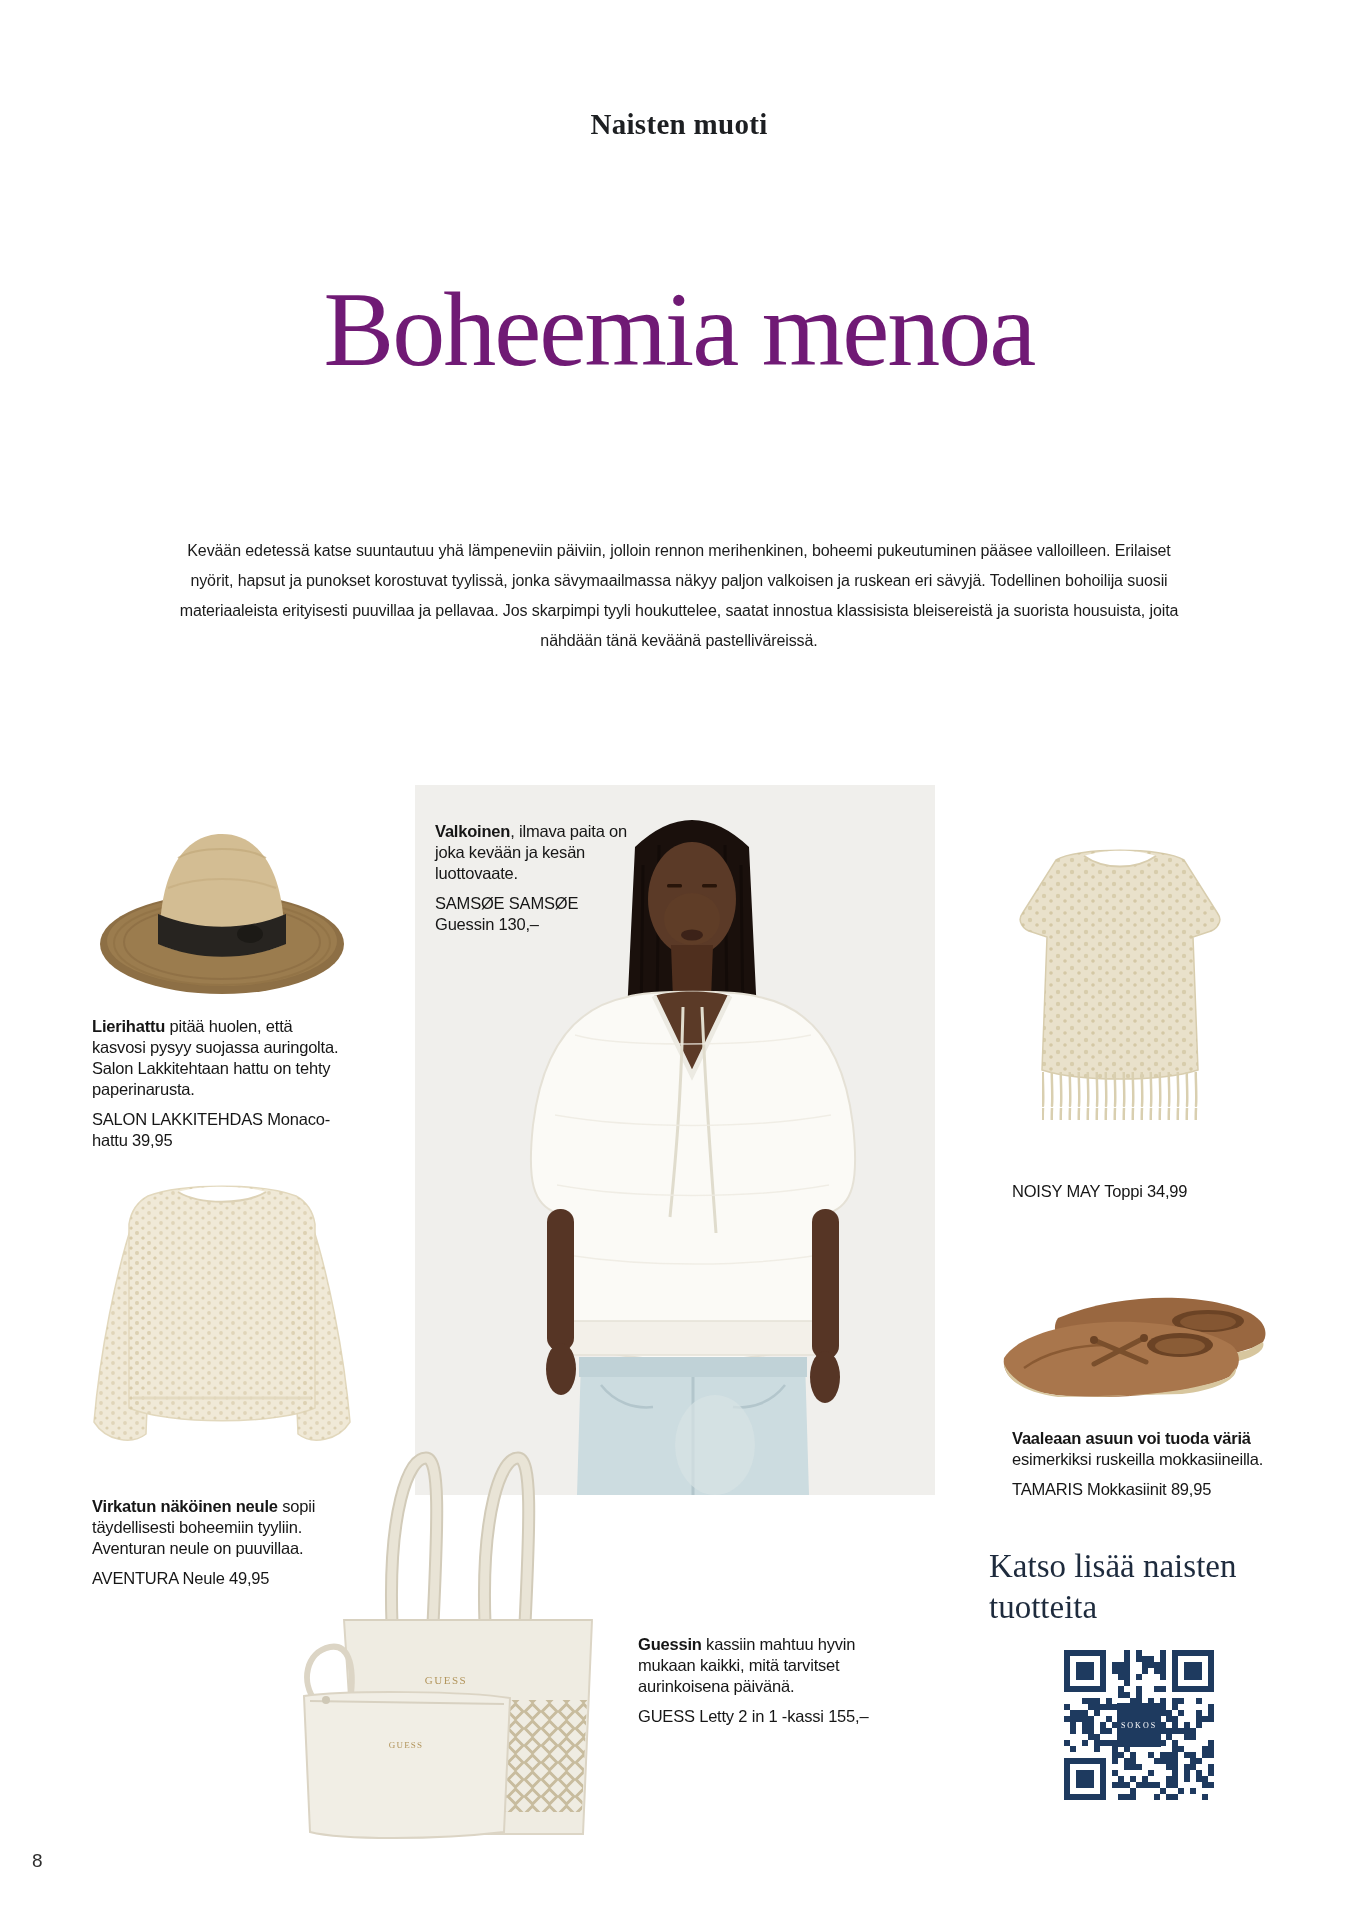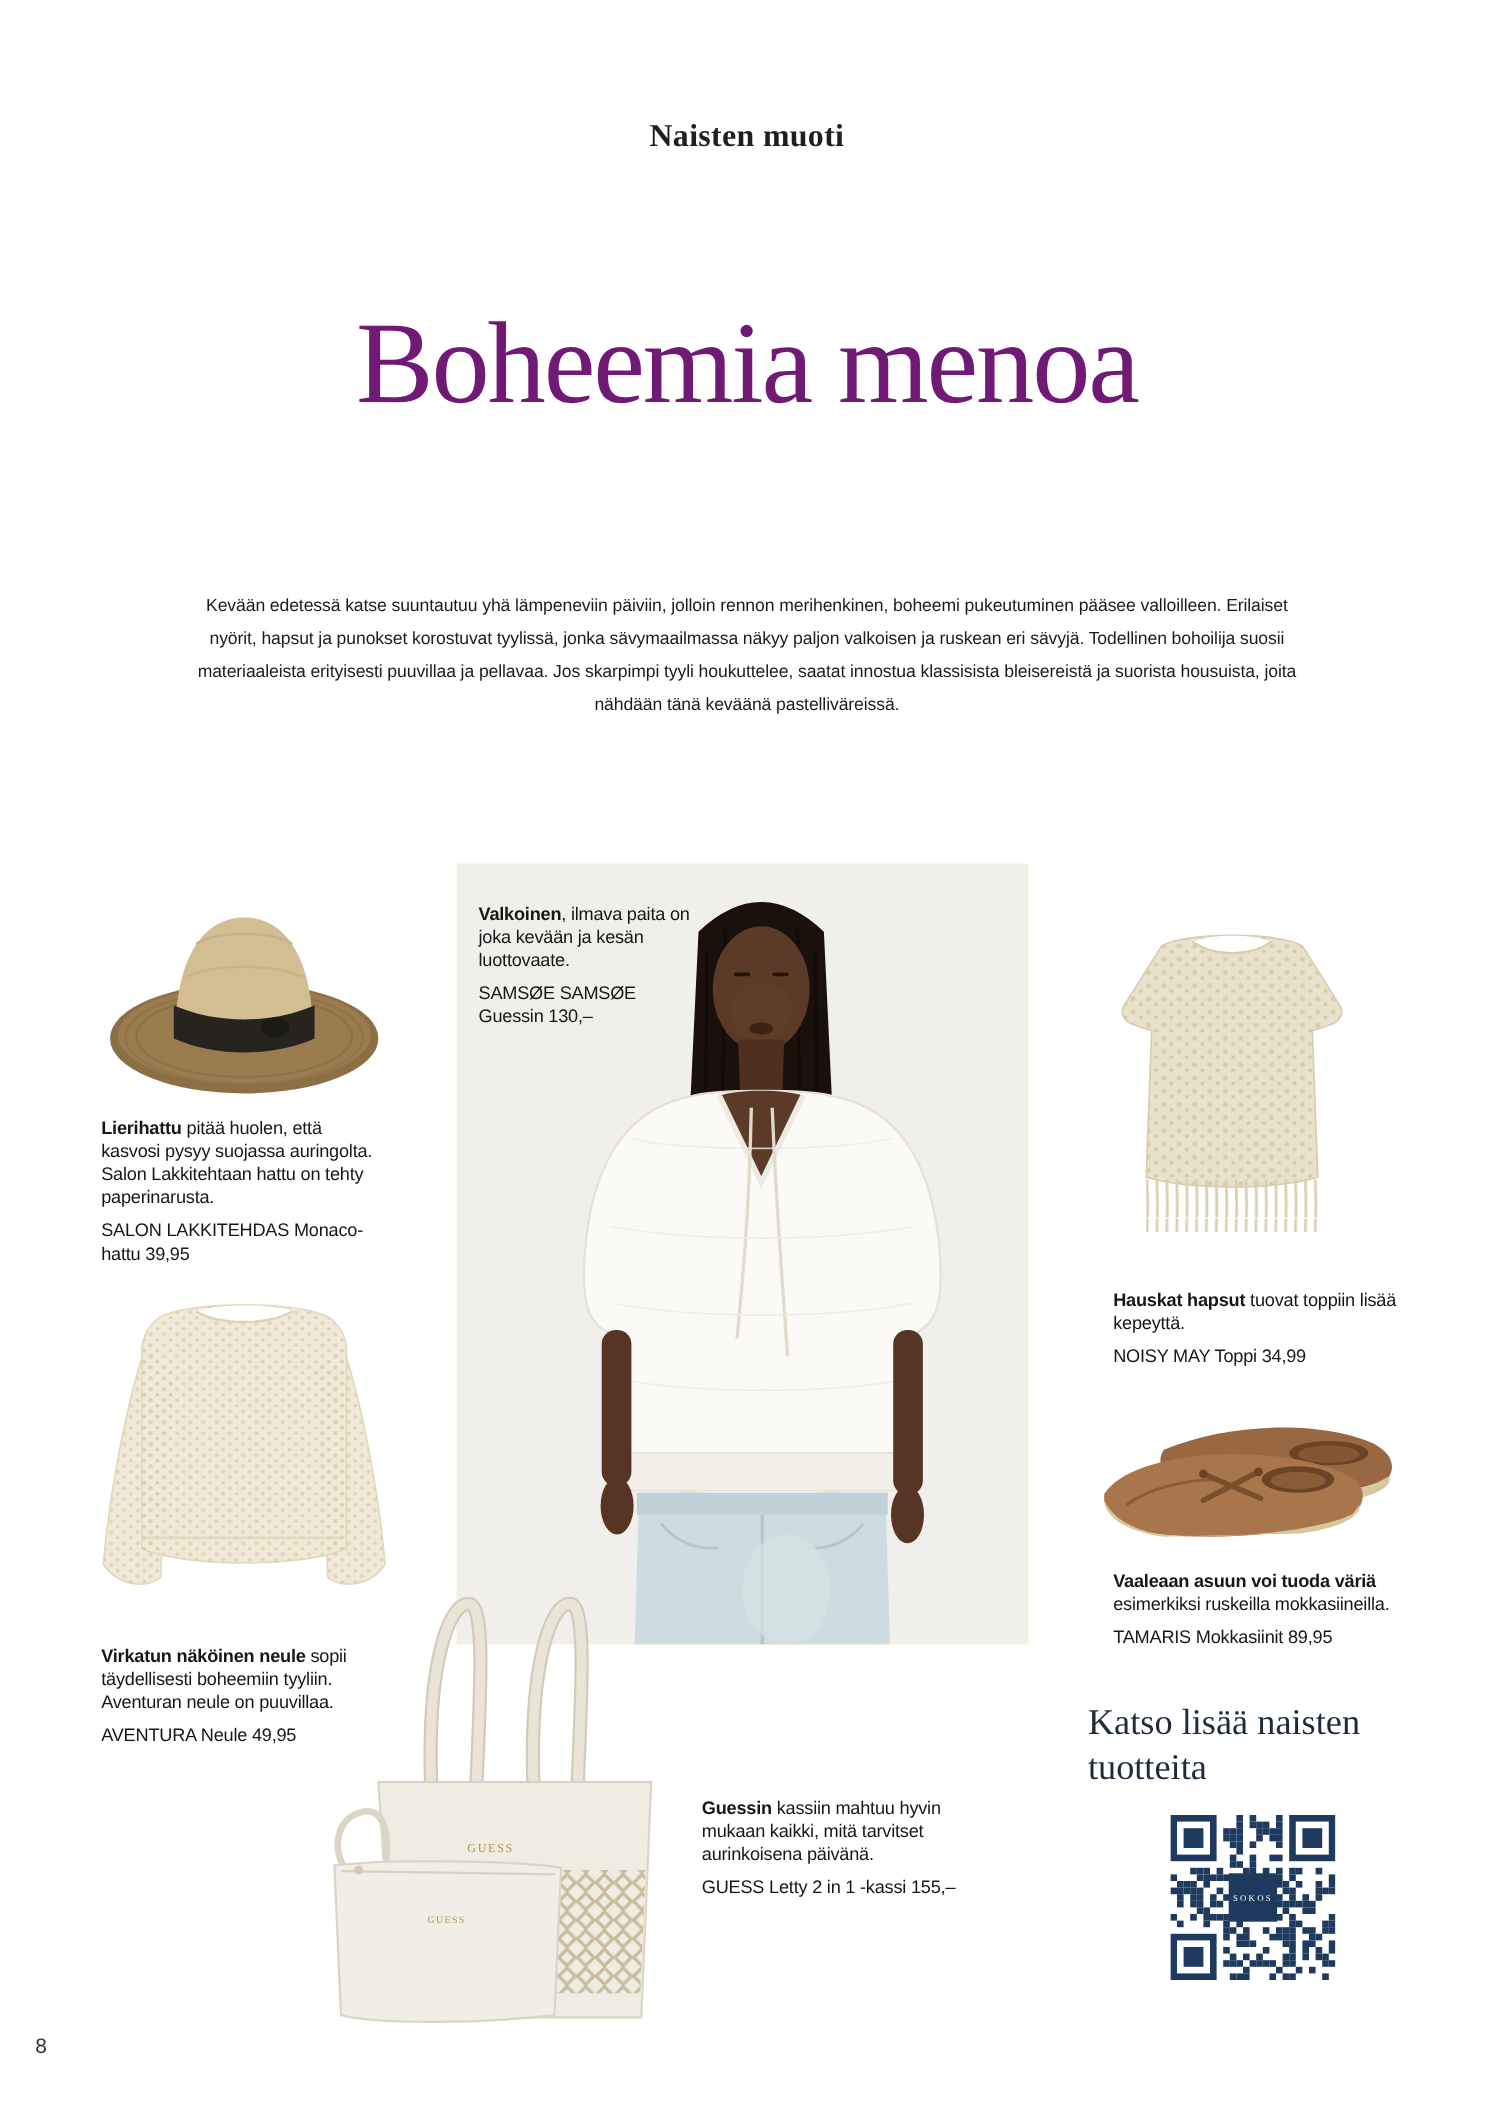--- a/index.html
+++ b/index.html
@@ -17,21 +17,21 @@
          text-align:center;font-size:16px;line-height:30px;color:#1b1b1b;letter-spacing:-.1px}
 
   .img{position:absolute}
   .img svg{display:block;width:100%;height:100%}
   .img-hat{left:98px;top:818px;width:248px;height:178px}
   .img-top{left:1012px;top:820px;width:216px;height:322px}
   .img-sweater{left:86px;top:1160px;width:272px;height:308px}
   .img-shoes{left:996px;top:1288px;width:278px;height:128px}
   .img-bag{left:286px;top:1448px;width:322px;height:392px;z-index:5}
 
-  .photo{position:absolute;left:415px;top:785px;width:520px;height:710px;background:#fef9c3}
+  .photo{position:absolute;left:415px;top:785px;width:520px;height:710px;background:#d946ef}
   .photo svg{position:absolute;inset:0;width:100%;height:100%}
 
   .caption{position:absolute;font-size:16.5px;line-height:21px;color:#161616;letter-spacing:-.2px}
   .caption b{font-weight:700}
   .caption .sku{margin-top:9px}
   .caption .blk{display:block}
   .caption-hat{left:92px;top:1016px;width:256px}
   .photo-caption{left:20px;top:36px;width:200px}
   .caption-fringe{left:1012px;top:1172px;width:296px}
   .caption-mocc{left:1012px;top:1428px;width:312px}
@@ -144,21 +144,20 @@
       </defs>
       <path d="M44,40 C64,27 152,27 172,40 L206,94 C211,101 205,110 196,112 L181,117 L186,250 C148,262 68,262 30,250 L35,117 L20,112 C11,110 5,101 10,94 Z" fill="#e9e1cb" stroke="#d8cdae" stroke-width="1.5"></path>
       <path d="M44,40 C64,27 152,27 172,40 L206,94 C211,101 205,110 196,112 L181,117 L186,250 C148,262 68,262 30,250 L35,117 L20,112 C11,110 5,101 10,94 Z" fill="url(#cro)" opacity=".75"></path>
       <path d="M72,36 C92,50 124,50 144,36 C124,29 92,29 72,36 Z" fill="#ffffff"></path>
       <path d="M72,36 C92,50 124,50 144,36" fill="none" stroke="#d8cdae" stroke-width="2"></path>
       <rect x="30" y="252" width="156" height="48" fill="url(#fr)"></rect>
     </svg>
   </div>
 
   <div class="caption caption-fringe">
-    <p class="desc"><b>Hauskat hapsut</b><span> tuovat toppiin lisää kepeyttä.</span></p>
     <p class="sku">NOISY MAY Toppi 34,99</p>
   </div>
 
   <div class="img img-sweater">
     <svg viewBox="0 0 272 308">
       <defs>
         <pattern id="knit" width="12" height="10" patternUnits="userSpaceOnUse">
           <circle cx="3" cy="3" r="1.9" fill="#dcd0b1"></circle>
           <circle cx="9" cy="8" r="1.6" fill="#d7caa7"></circle>
         </pattern>

